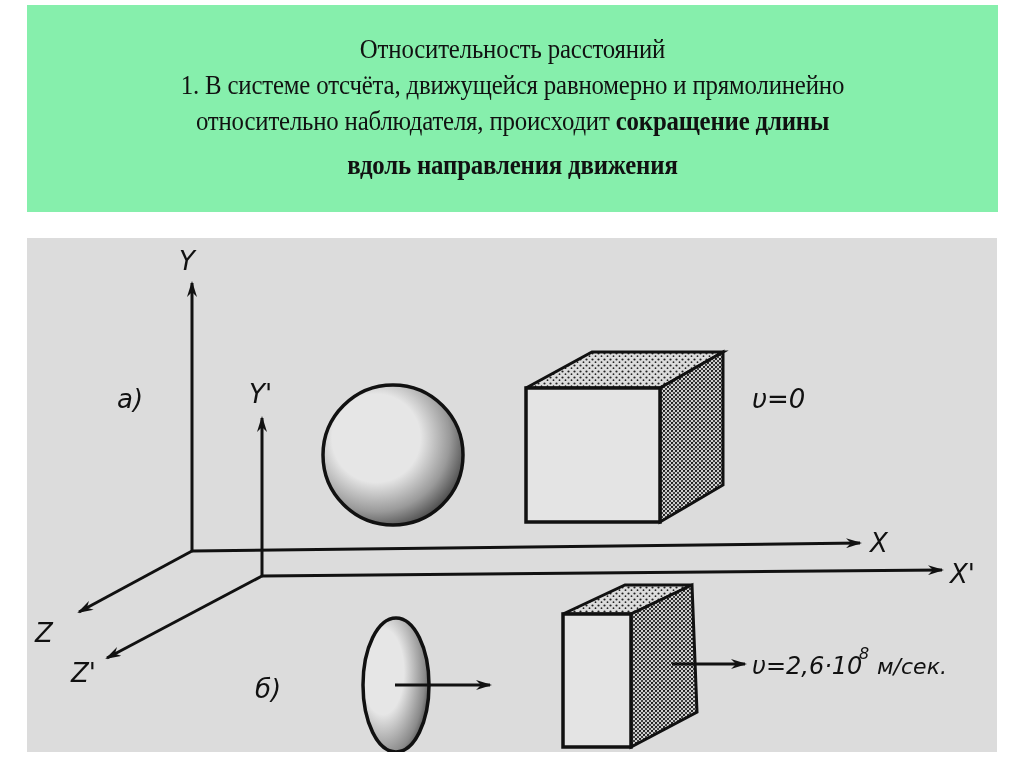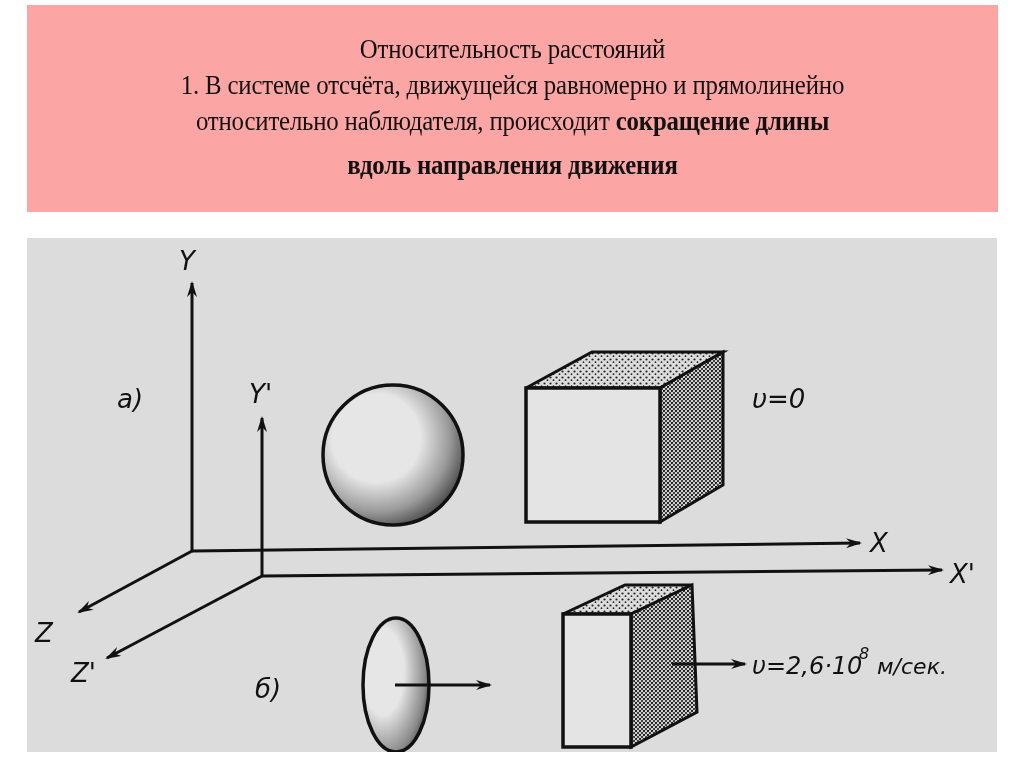--- a/index.html
+++ b/index.html
@@ -13,21 +13,21 @@
       position: relative;
       overflow: hidden;
       font-family: "Liberation Serif", "DejaVu Serif", serif;
     }
     .title-box {
       position: absolute;
       left: 27px;
       top: 5px;
       width: 971px;
       height: 207px;
-      background: #fca5a5;
+      background: #86efac;
       text-align: center;
       color: #111;
       box-sizing: border-box;
       padding-top: 26px;
     }
     .title-line {
       font-size: 27px;
       line-height: 36px;
       letter-spacing: -0.2px;
       transform: scaleX(0.92);

